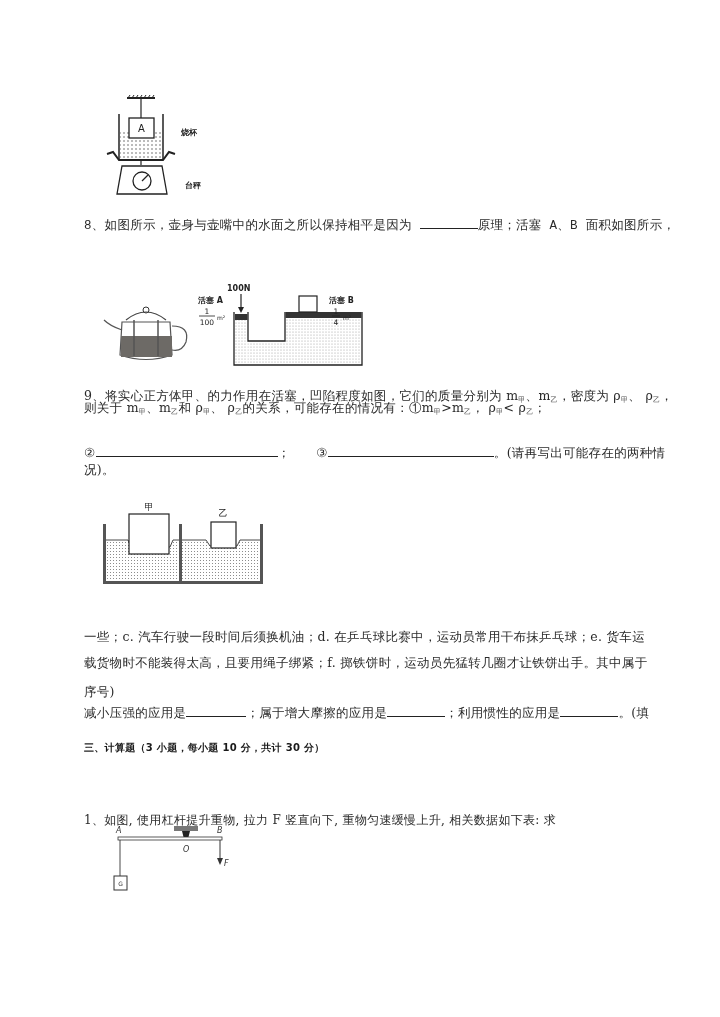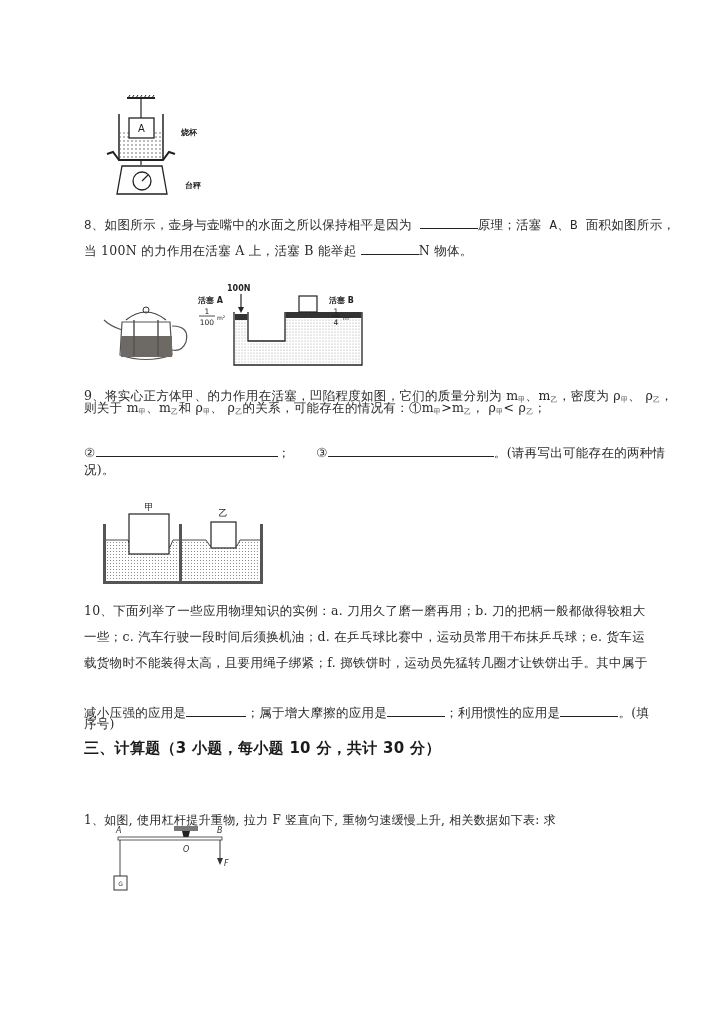--- a/index.html
+++ b/index.html
@@ -2,21 +2,21 @@
 <html><head>
 <meta charset="utf-8">
 <style>
   html, body { margin: 0; padding: 0; background: #ffffff; }
   body { width: 720px; height: 1017px; position: relative; overflow: hidden;
          font-family: "DejaVu Serif", "Liberation Serif", serif; color: #222; }
   .page { position: absolute; left: 0; top: 0; width: 720px; height: 1017px; }
   .abs { position: absolute; }
   .line { position: absolute; left: 84px; font-size: 12.5px; line-height: 16px; white-space: nowrap; letter-spacing: 0.3px; color: #2a2a2a; }
   .blank { display: inline-block; border-bottom: 1px solid #222; height: 12px; vertical-align: baseline; }
-  .heading { font-family: "DejaVu Sans", "Liberation Sans", sans-serif; font-weight: bold; font-size: 15px; color: #1a1a1a; }
+  .heading { font-family: "DejaVu Sans", "Liberation Sans", sans-serif; font-weight: bold; font-size: 10px; color: #1a1a1a; }
   .sub { font-size: 7px; vertical-align: -2px; color: #555; }
   svg text { font-family: "DejaVu Sans", "Liberation Sans", sans-serif; }
 </style>
 </head>
 <body>
 
 <div class="page">
 
   <svg class="abs" style="left:95px;top:92px;" width="120" height="106" viewBox="0 0 120 106">
 
@@ -53,23 +53,20 @@
 
     <polygon points="22,102 72,102 67,74 27,74" fill="#fff" stroke="#222" stroke-width="1.3"></polygon>
     <circle cx="47" cy="89" r="9" fill="#fff" stroke="#222" stroke-width="1.3"></circle>
     <line x1="47" y1="89" x2="53" y2="83" stroke="#222" stroke-width="1.3"></line>
     <text x="86" y="43" font-size="8" font-weight="bold" fill="#222">烧杯</text>
     <text x="90" y="96" font-size="8" font-weight="bold" fill="#222">台秤</text>
   </svg>
 
   <div class="line" style="top:216px;font-family:Liberation Mono, monospace;">
     <span>8、</span><span>如图所示，壶身与壶嘴中的水面之所以保持相平是因为 </span><span class="blank" style="width:58px;"></span><span>原理；活塞 A、B 面积如图所示，</span>
-  </div>
-  <div class="line" style="top:242px;">
-    <span>当 100N 的力作用在活塞 A 上，活塞 B 能举起 </span><span class="blank" style="width:58px;"></span><span>N 物体。</span>
   </div>
 
   <svg class="abs" style="left:100px;top:280px;" width="280" height="90" viewBox="0 0 280 90">
 
     <g>
       <circle cx="46" cy="30" r="3" fill="#fff" stroke="#333" stroke-width="1"></circle>
       <path d="M26,40 Q46,24 66,40" fill="none" stroke="#444" stroke-width="1.2"></path>
       <path d="M22,42 L70,42 L72,75 Q46,84 20,75 Z" fill="#fff" stroke="#555" stroke-width="1.2"></path>
       <rect x="21" y="56" width="51" height="21" fill="#6d6a66"></rect>
       <line x1="34" y1="40" x2="34" y2="76" stroke="#555" stroke-width="1.5"></line>
@@ -134,27 +131,26 @@
     <rect x="160" y="28" width="3" height="60" fill="#555"></rect>
     <rect x="3" y="85" width="160" height="3" fill="#555"></rect>
 
     <rect x="29" y="18" width="40" height="40" fill="#fff" stroke="#222" stroke-width="1.2"></rect>
     <text x="49" y="14" font-size="9" text-anchor="middle" fill="#222">甲</text>
 
     <rect x="111" y="26" width="25" height="26" fill="#fff" stroke="#222" stroke-width="1.2"></rect>
     <text x="123" y="20" font-size="9" text-anchor="middle" fill="#222">乙</text>
   </svg>
 
-  <div class="line" style="top:603px;"><span>10、下面列举了一些应用物理知识的实例：a. 刀用久了磨一磨再用；b. 刀的把柄一般都做得较粗大</span></div>
   <div class="line" style="top:655px;"><span>载货物时不能装得太高，且要用绳子绑紧；f. 掷铁饼时，运动员先猛转几圈才让铁饼出手。其中属于</span></div>
   <div class="line" style="top:629px;"><span>一些；c. 汽车行驶一段时间后须换机油；d. 在乒乓球比赛中，运动员常用干布抹乒乓球；e. 货车运</span></div>
   <div class="line" style="top:681px;margin-top:23px;">
     <span>减小压强的应用是</span><span class="blank" style="width:60px;"></span><span>；属于增大摩擦的应用是</span><span class="blank" style="width:58px;"></span><span>；利用惯性的应用是</span><span class="blank" style="width:58px;"></span><span>。(填</span>
   </div>
-  <div class="line" style="top:716px;"><span>序号)</span></div>
+  <div class="line" style="top:684px;"><span>序号)</span></div>
 
   <div class="line heading" style="top:740px;"><span>三、计算题（3 小题，每小题 10 分，共计 30 分）</span></div>
 
   <div class="line" style="top:778px;font-size:12px;margin-top:34px;"><span>1、如图, 使用杠杆提升重物, 拉力 F 竖直向下, 重物匀速缓慢上升, 相关数据如下表: 求</span></div>
 
   <svg class="abs" style="left:100px;top:818px;" width="140" height="84" viewBox="0 0 140 84">
     <rect x="74" y="8" width="24" height="5" fill="#777"></rect>
     <path d="M82,13 L90,13 L88,21 L84,21 Z" fill="#222"></path>
     <rect x="18" y="19" width="104" height="3" fill="#fff" stroke="#333" stroke-width="0.8"></rect>
     <line x1="20" y1="22" x2="20" y2="58" stroke="#333" stroke-width="0.9"></line>

